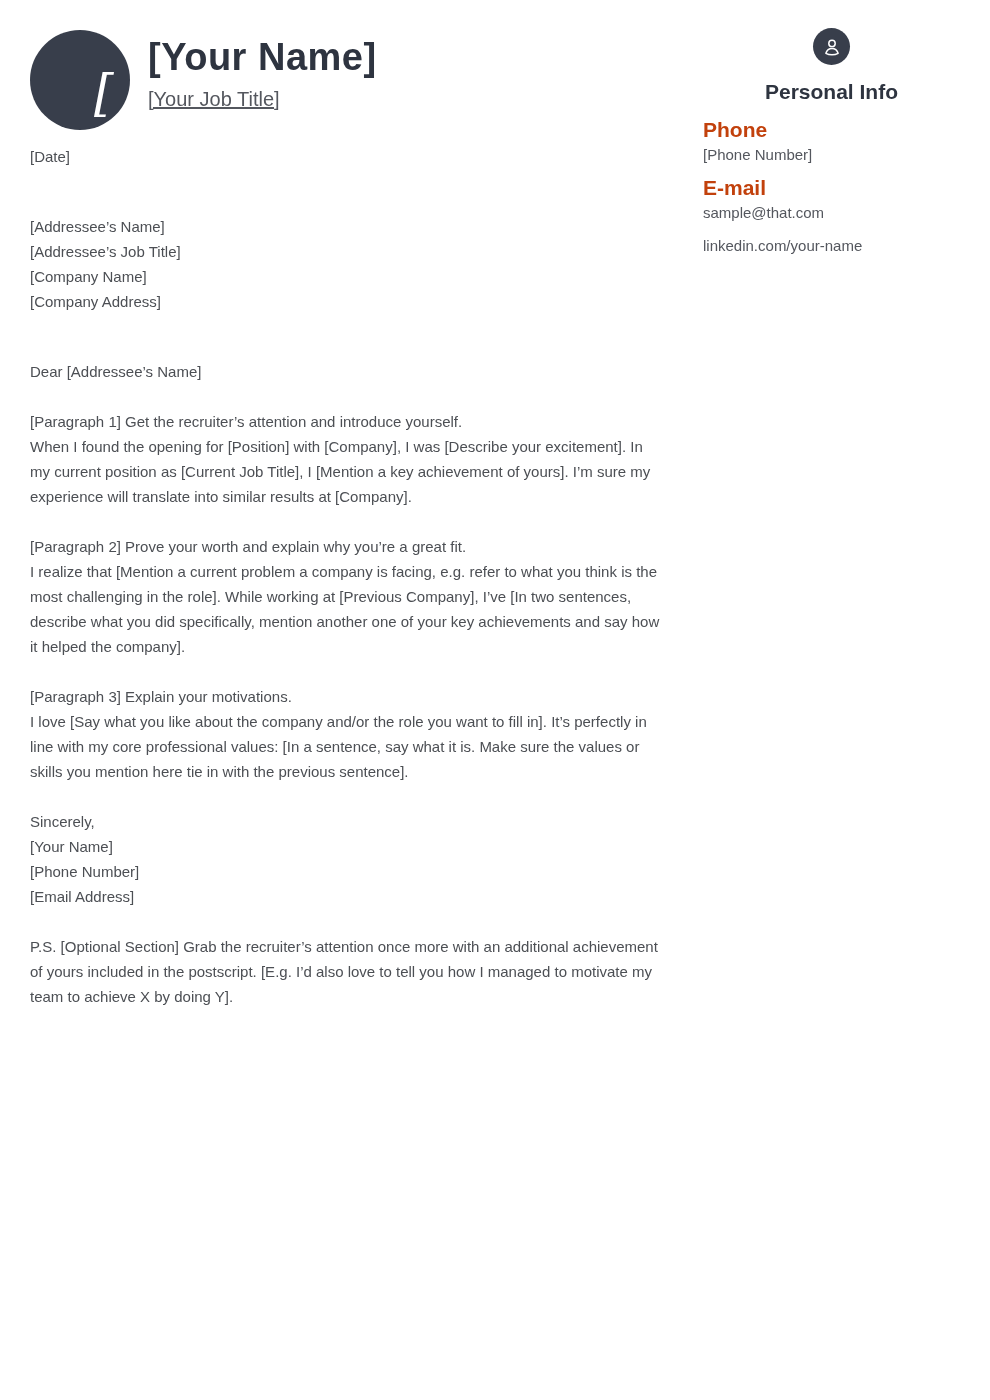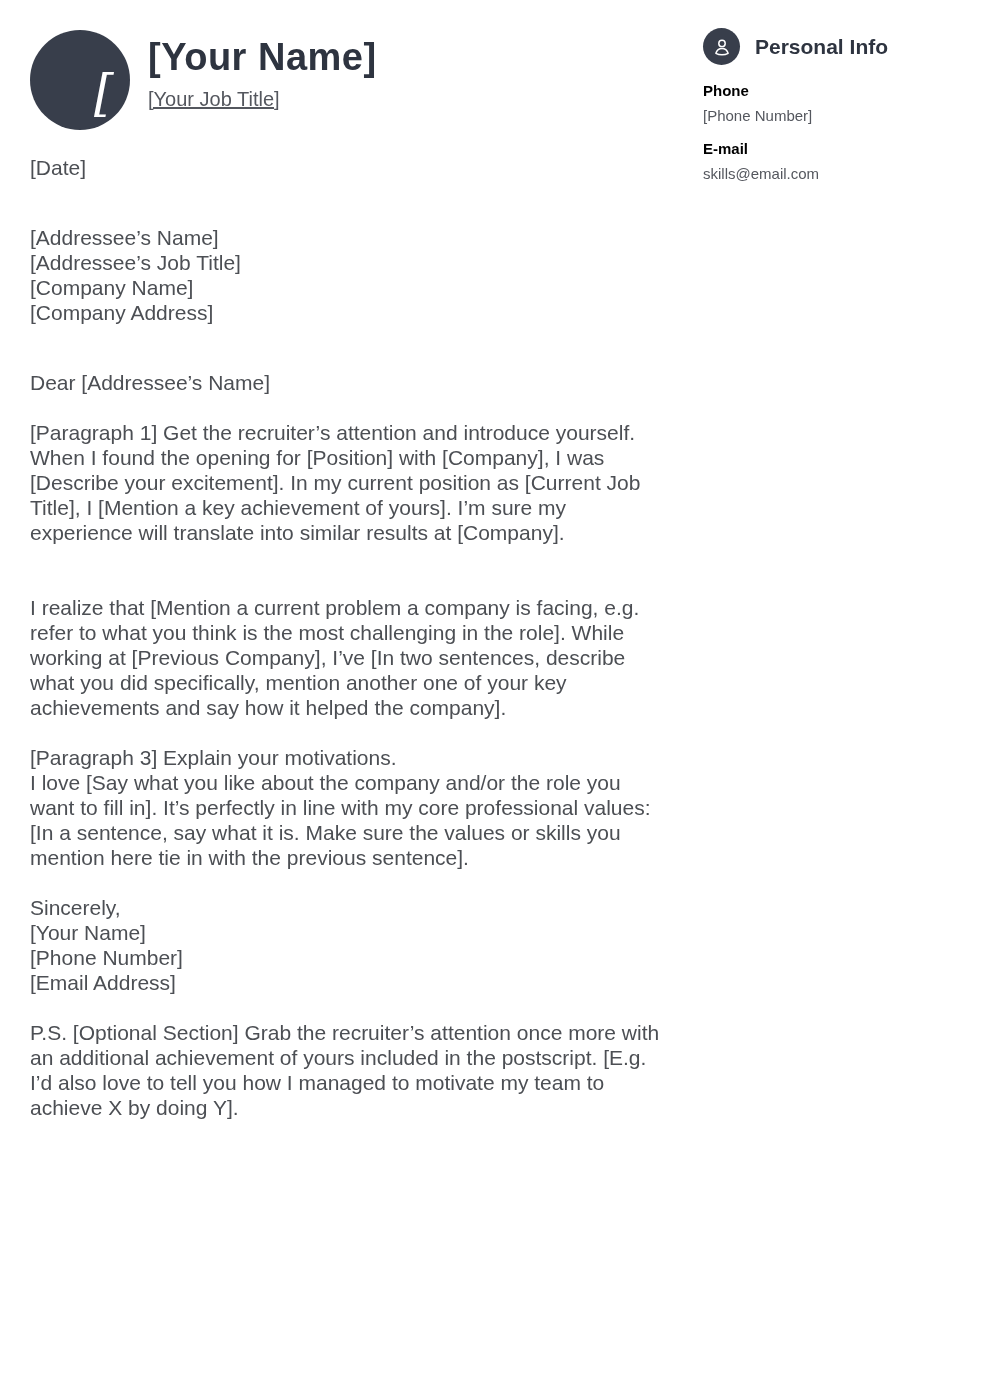--- a/index.html
+++ b/index.html
@@ -40,44 +40,44 @@
   }
   .job-title{
     margin-top:8px;
     font-size:20px;font-weight:400;
     color:var(--muted-text);
     text-decoration:underline;
   }
 
   
   .sidebar{position:absolute;left:703px;top:28px;width:257px;}
-  .sidebar-header{display:flex;align-items:center;gap:15px;}
+  .sidebar-header{display:flex;align-items:center;gap:15px;flex-direction:column;}
   .sidebar-icon{
     width:37px;height:37px;border-radius:50%;
     background:var(--accent-dark);
     display:flex;align-items:center;justify-content:center;
     flex:0 0 auto;
   }
   .sidebar-icon svg{width:22px;height:22px;display:block;}
   .sidebar-title{
     margin:0;font-size:21px;font-weight:700;color:var(--heading-text);
   }
   .sidebar-sections{margin-top:13px;}
   .sidebar-section{margin-bottom:8px;}
   .contact-label{
-    font-size:15px;font-weight:700;color:#000000;line-height:25px;
+    font-size:21px;font-weight:700;color:#c2410c;line-height:25px;
   }
   .contact-value{
     font-size:15px;font-weight:400;color:var(--muted-text);line-height:25px;
   }
 
   
   .letter{
-    position:absolute;left:30px;top:155px;width:634px;
-    font-size:21px;line-height:25px;color:var(--body-text);
+    position:absolute;left:30px;top:144px;width:634px;
+    font-size:15px;line-height:25px;color:var(--body-text);
   }
   .letter p{margin:0 0 25px 0;}
   .letter p.gap-lg{margin-bottom:45px;}
   .letter .ps{margin-bottom:10px;}
 </style>
 </head>
 <body>
 
 <div class="page">
 
@@ -99,23 +99,24 @@
       </span>
       <h2 class="sidebar-title">Personal Info</h2>
     </div>
     <div class="sidebar-sections">
       <div class="sidebar-section">
         <div class="contact-label">Phone</div>
         <div class="contact-value">[Phone Number]</div>
       </div>
       <div class="sidebar-section">
         <div class="contact-label">E-mail</div>
-        <div class="contact-value">skills@email.com</div>
+        <div class="contact-value">sample@that.com</div>
       </div>
       <div class="sidebar-section">
+        <div class="contact-value">linkedin.com/your-name</div>
       </div>
     </div>
   </aside>
 
   <main class="letter">
     <p class="gap-lg">[Date]</p>
 
     <p class="gap-lg">
       <span>[Addressee’s Name]</span><br>
       <span>[Addressee’s Job Title]</span><br>
@@ -124,21 +125,21 @@
     </p>
 
     <p>Dear [Addressee’s Name]</p>
 
     <p>
       <span>[Paragraph 1] Get the recruiter’s attention and introduce yourself.</span><br>
       <span>When I found the opening for [Position] with [Company], I was [Describe your excitement]. In my current position as [Current Job Title], I [Mention a key achievement of yours]. I’m sure my experience will translate into similar results at [Company].</span>
     </p>
 
     <p>
-      <br>
+      <span>[Paragraph 2] Prove your worth and explain why you’re a great fit.</span><br>
       <span>I realize that [Mention a current problem a company is facing, e.g. refer to what you think is the most challenging in the role]. While working at [Previous Company], I’ve [In two sentences, describe what you did specifically, mention another one of your key achievements and say how it helped the company].</span>
     </p>
 
     <p>
       <span>[Paragraph 3] Explain your motivations.</span><br>
       <span>I love [Say what you like about the company and/or the role you want to fill in]. It’s perfectly in line with my core professional values: [In a sentence, say what it is. Make sure the values or skills you mention here tie in with the previous sentence].</span>
     </p>
 
 
     <p>

